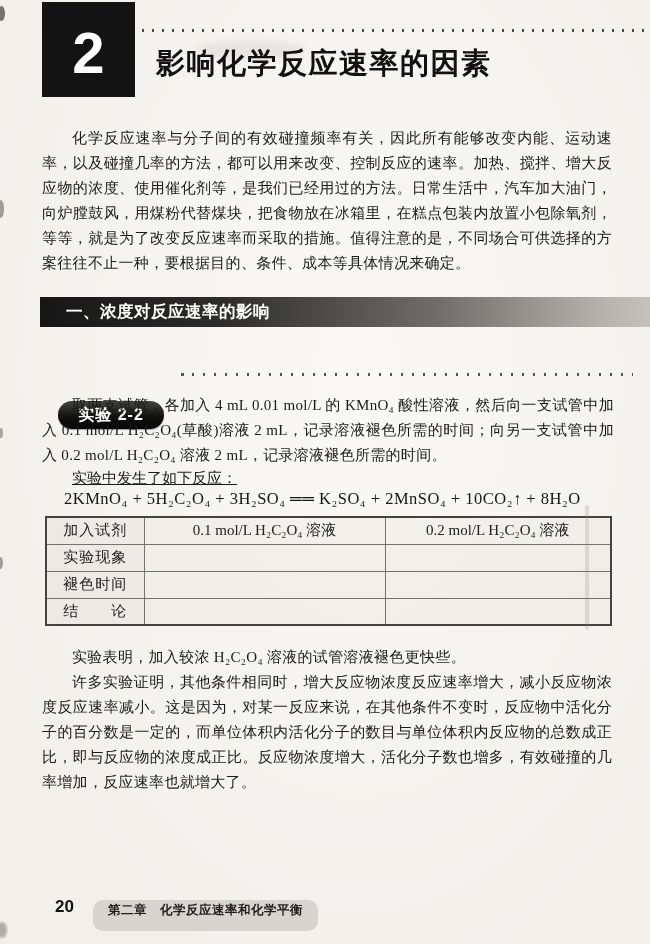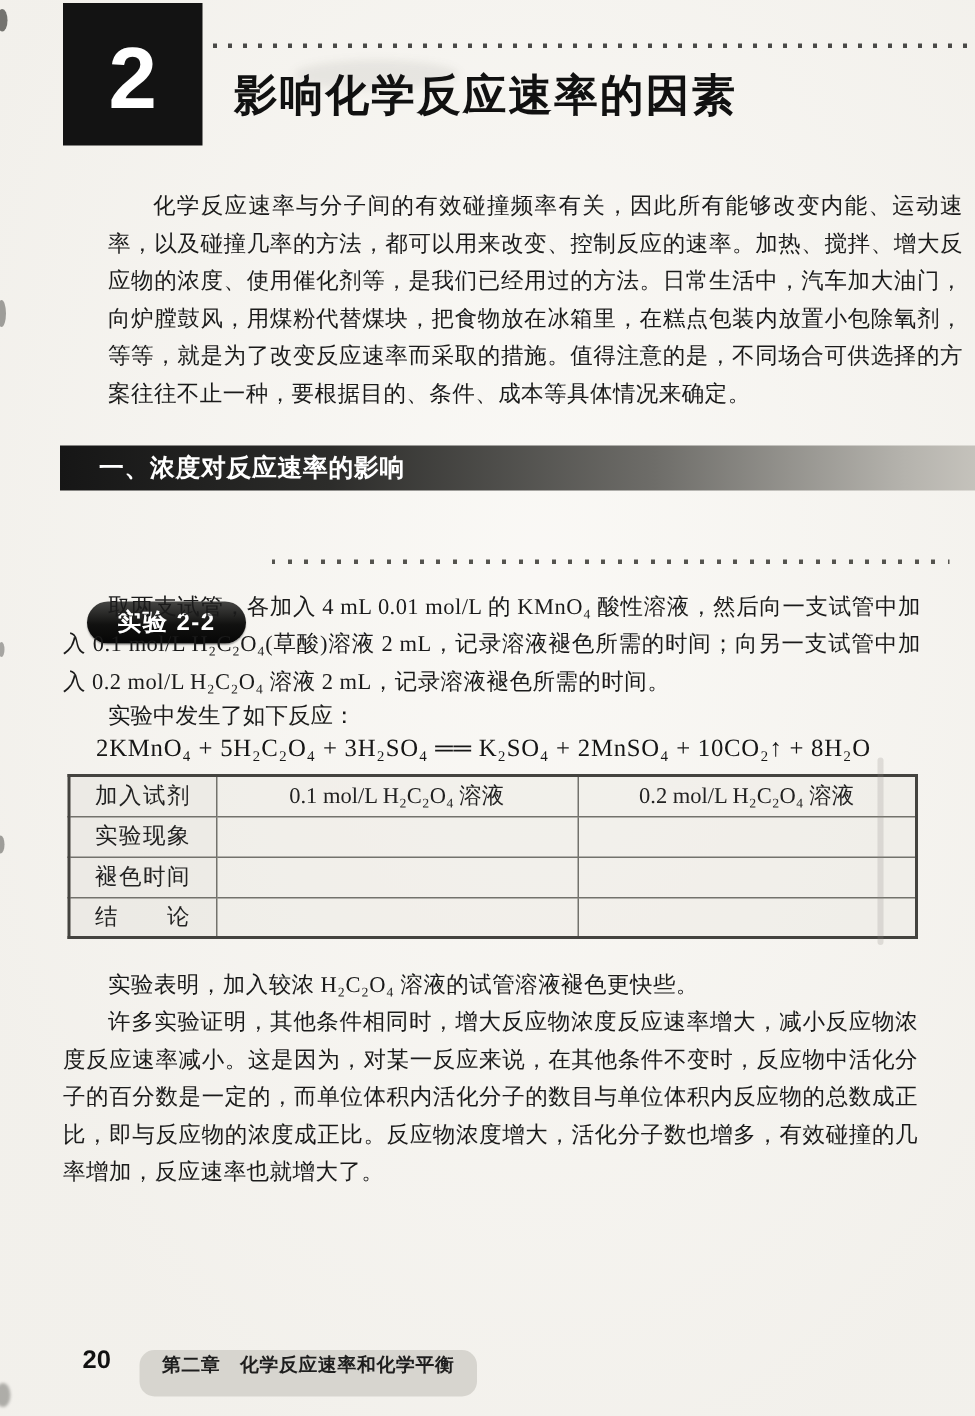--- a/index.html
+++ b/index.html
@@ -43,21 +43,21 @@
     background: rgba(60,60,55,0.08); border-radius: 50%; filter: blur(3px);
   }
 
   
   .para {
     text-align: justify;
     text-indent: 2em;
     font-size: 15px; line-height: 25px;
     letter-spacing: 0.3px;
   }
-  .intro { position: absolute; left: 42px; top: 126px; width: 570px; margin-left: 30px; }
+  .intro { position: absolute; left: 42px; top: 126px; width: 570px; }
 
   
   .section-bar {
     position: absolute; left: 40px; top: 297px;
     width: 640px; height: 30px;
     background: linear-gradient(90deg, #161616 0%, #2c2c2a 28%, #6e6d69 62%, #b5b3ad 88%, #cfccc5 100%);
     color: #fff;
     font-family: "Liberation Sans", sans-serif;
     font-weight: bold; font-size: 16.5px; letter-spacing: 0.5px;
     display: flex; align-items: center;
@@ -77,21 +77,21 @@
     box-shadow: 0 1px 1px rgba(0,0,0,0.35);
     margin-top: 40px;
   }
   .badge-dotted {
     position: absolute; left: 181px; top: 373px;
     width: 452px; height: 3px;
     background: repeating-linear-gradient(90deg, #55544f 0 2.5px, transparent 2.5px 11px);
   }
 
   .exp-desc { position: absolute; left: 42px; top: 393px; width: 572px; }
-  .reaction-intro { position: absolute; left: 42px; top: 466px; width: 572px; text-indent: 2em; font-size: 15px; line-height: 24px; }
+  .reaction-intro { position: absolute; left: 42px; top: 466px; width: 572px; text-indent: 2em; font-size: 15px; line-height: 24px; text-decoration: underline; }
   .equation {
     position: absolute; left: 64px; top: 489px;
     font-size: 16.5px; letter-spacing: 0.5px;
     color: #161616;
     white-space: nowrap;
   }
 
   
   .exp-table {
     position: absolute; left: 45px; top: 516px;

